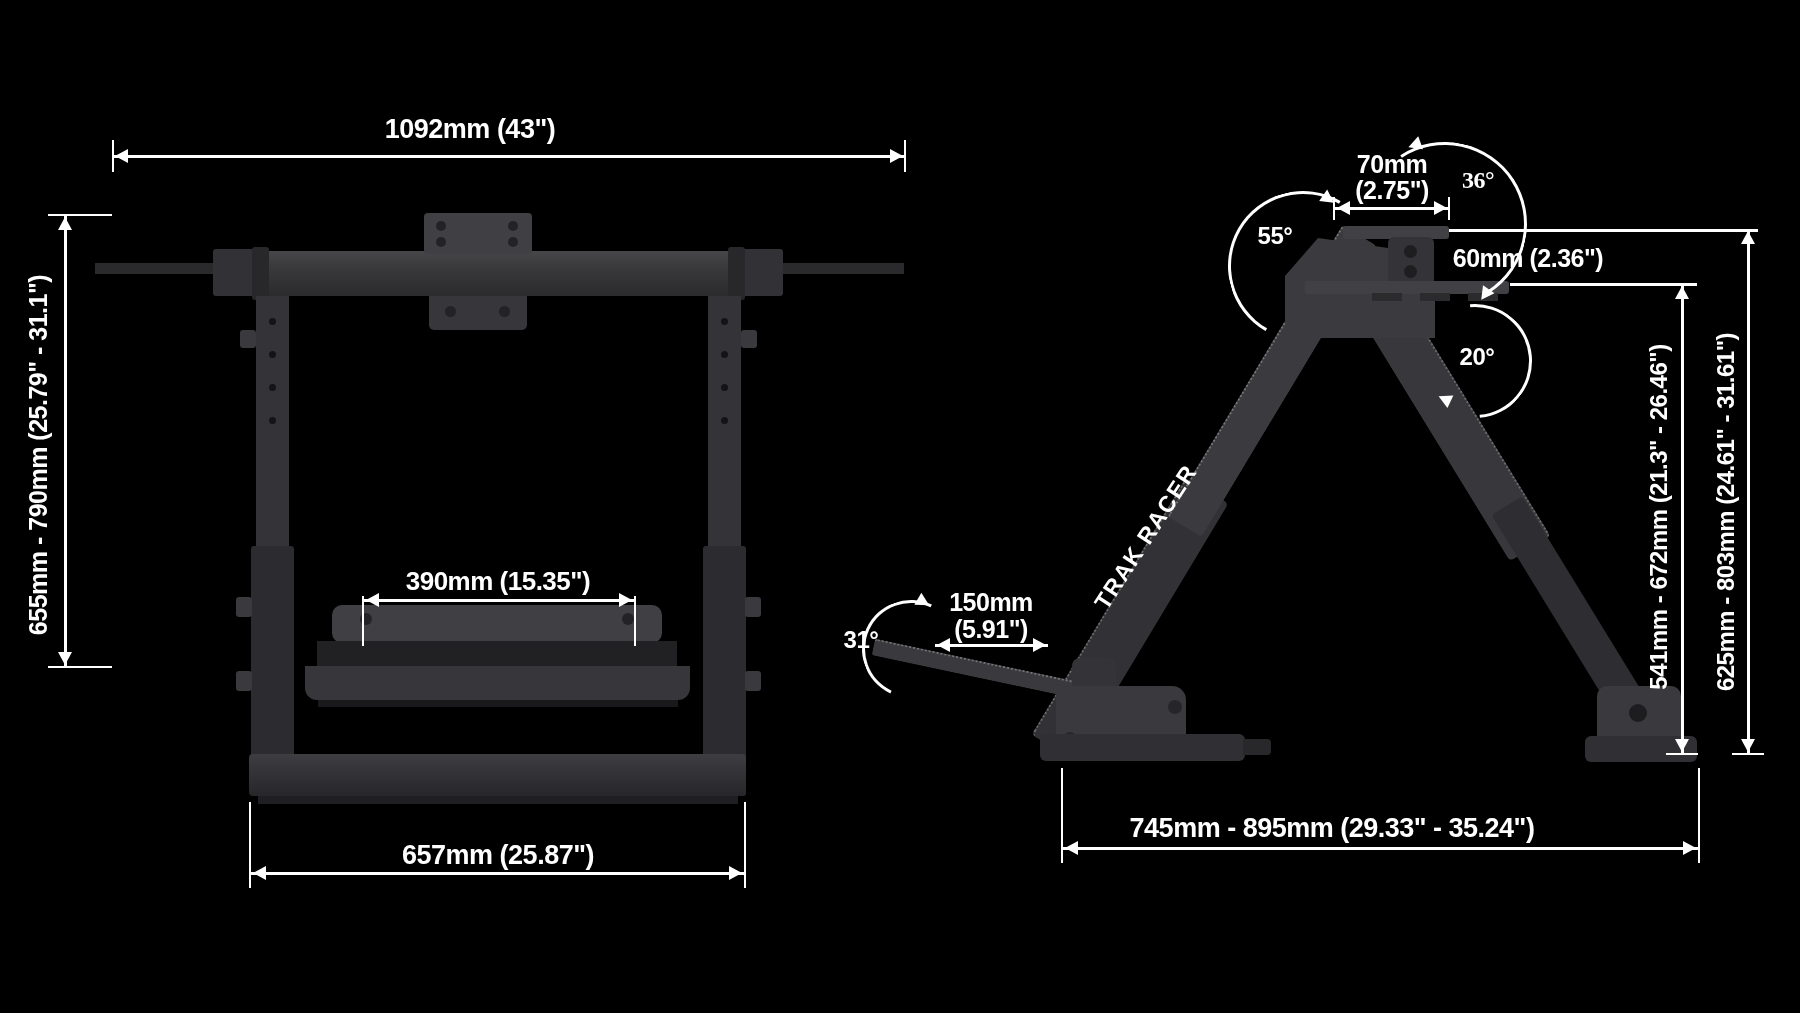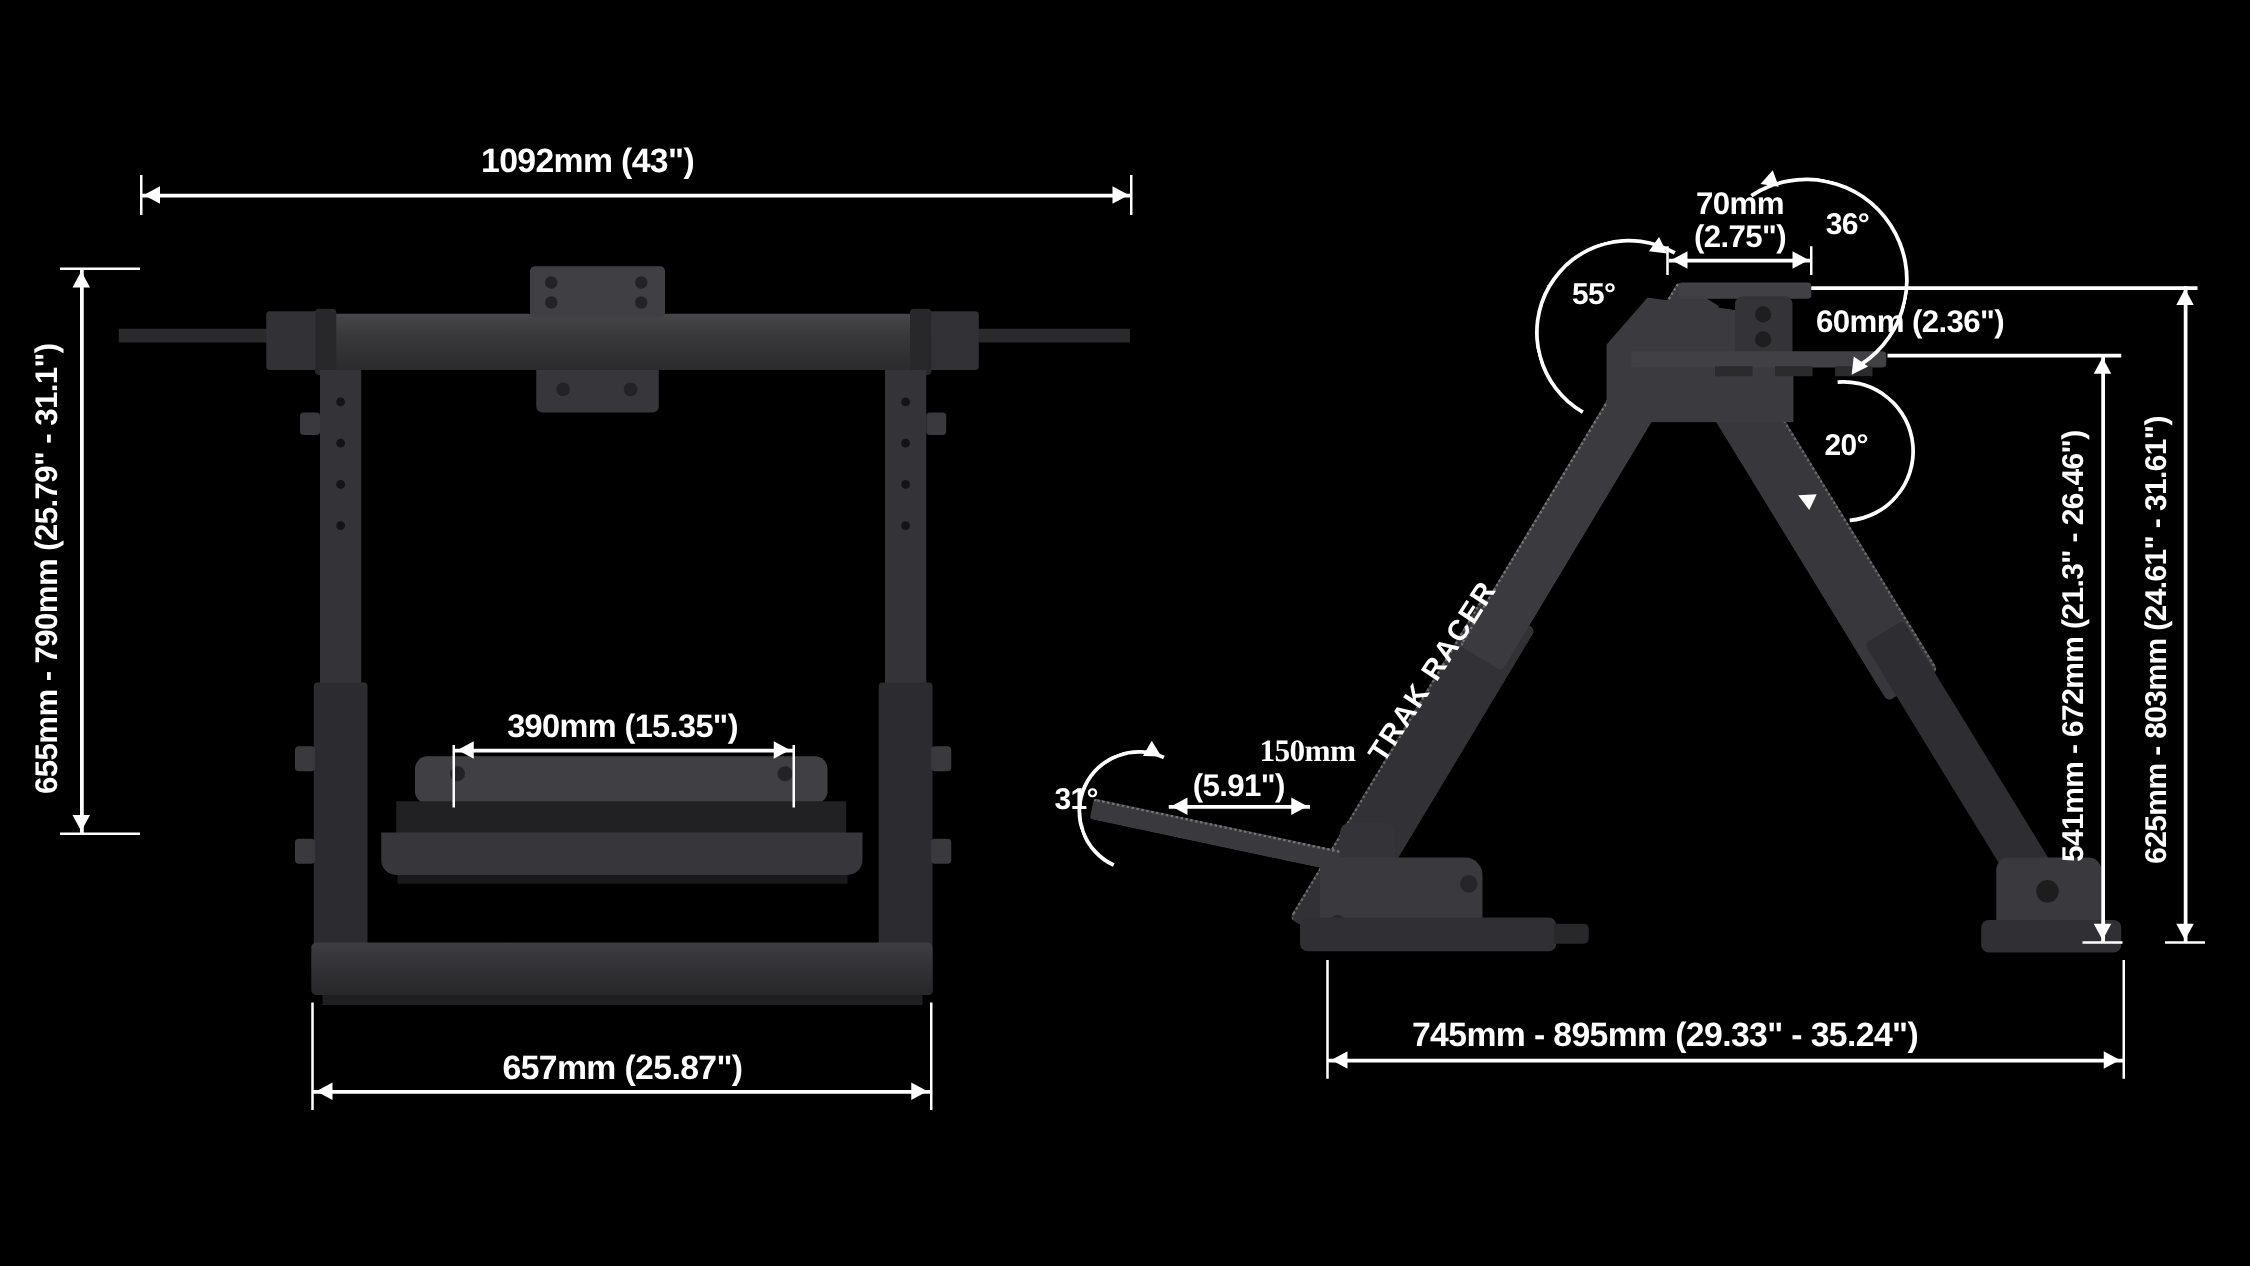--- a/index.html
+++ b/index.html
@@ -151,42 +151,42 @@
   <div>
 
     <div class="lbl" style="left:1392px;top:164px;font-size:25px;">70mm</div>
     <div class="lbl" style="left:1392px;top:190px;font-size:25px;">(2.75")</div>
     <div class="line" style="left:1335px;top:207px;width:114px;height:3px;"></div>
     <div class="tickv" style="left:1333px;top:197px;height:23px;"></div>
     <div class="tickv" style="left:1448px;top:197px;height:23px;"></div>
     <div class="ah ah-l" style="left:1337px;top:201px;"></div>
     <div class="ah ah-r" style="left:1434px;top:201px;"></div>
 
-    <div class="lbl" style="left:1478px;top:180px;font-size:24px;">36°</div>
+    <div class="lbl" style="left:1478px;top:180px;font-size:24px;font-family:Liberation Serif, serif;">36°</div>
     <div class="arc" style="left:1363px;top:142px;width:158px;height:158px;border-top-color:#fff;border-right-color:#fff;transform:rotate(12deg);"></div>
     <div class="ah ah-l" style="left:1408px;top:138px;transform:rotate(-20deg);"></div>
     <div class="ah ah-d" style="left:1478px;top:288px;transform:rotate(35deg);"></div>
 
     <div class="lbl" style="left:1275px;top:236px;font-size:24px;">55°</div>
     <div class="arc" style="left:1228px;top:191px;width:144px;height:144px;border-top-color:#fff;border-left-color:#fff;transform:rotate(-15deg);"></div>
     <div class="ah ah-r" style="left:1322px;top:192px;transform:rotate(35deg);"></div>
 
     <div class="lbl" style="left:1528px;top:258px;font-size:25px;">60mm (2.36")</div>
     <div class="line" style="left:1449px;top:229px;width:309px;height:3px;"></div>
     <div class="line" style="left:1510px;top:283px;width:187px;height:3px;"></div>
 
     <div class="lbl" style="left:1477px;top:357px;font-size:24px;">20°</div>
     <div class="arc" style="left:1418px;top:304px;width:108px;height:108px;border-top-color:#fff;border-right-color:#fff;transform:rotate(40deg);"></div>
     <div class="ah ah-l" style="left:1438px;top:392px;transform:rotate(25deg);"></div>
 
     <div class="lbl" style="left:861px;top:640px;font-size:24px;">31°</div>
     <div class="arc" style="left:862px;top:600px;width:92px;height:92px;border-top-color:#fff;border-left-color:#fff;transform:rotate(-20deg);"></div>
     <div class="ah ah-r" style="left:917px;top:595px;transform:rotate(30deg);"></div>
 
-    <div class="lbl" style="left:1046px;top:602px;font-size:25px;font-family:Liberation Serif, serif;">150mm</div>
+    <div class="lbl" style="left:991px;top:602px;font-size:25px;">150mm</div>
     <div class="lbl" style="left:991px;top:629px;font-size:25px;">(5.91")</div>
     <div class="line" style="left:935px;top:644px;width:113px;height:3px;"></div>
     <div class="ah ah-l" style="left:937px;top:638px;"></div>
     <div class="ah ah-r" style="left:1033px;top:638px;"></div>
 
     <div class="line" style="left:1681px;top:284px;width:3px;height:470px;"></div>
     <div class="ah ah-u" style="left:1675px;top:286px;"></div>
     <div class="ah ah-d" style="left:1675px;top:739px;"></div>
     <div class="tickh" style="left:1666px;top:753px;width:32px;"></div>
     <div class="vlbl" style="left:1659px;top:517px;font-size:24px;">541mm - 672mm (21.3" - 26.46")</div>

